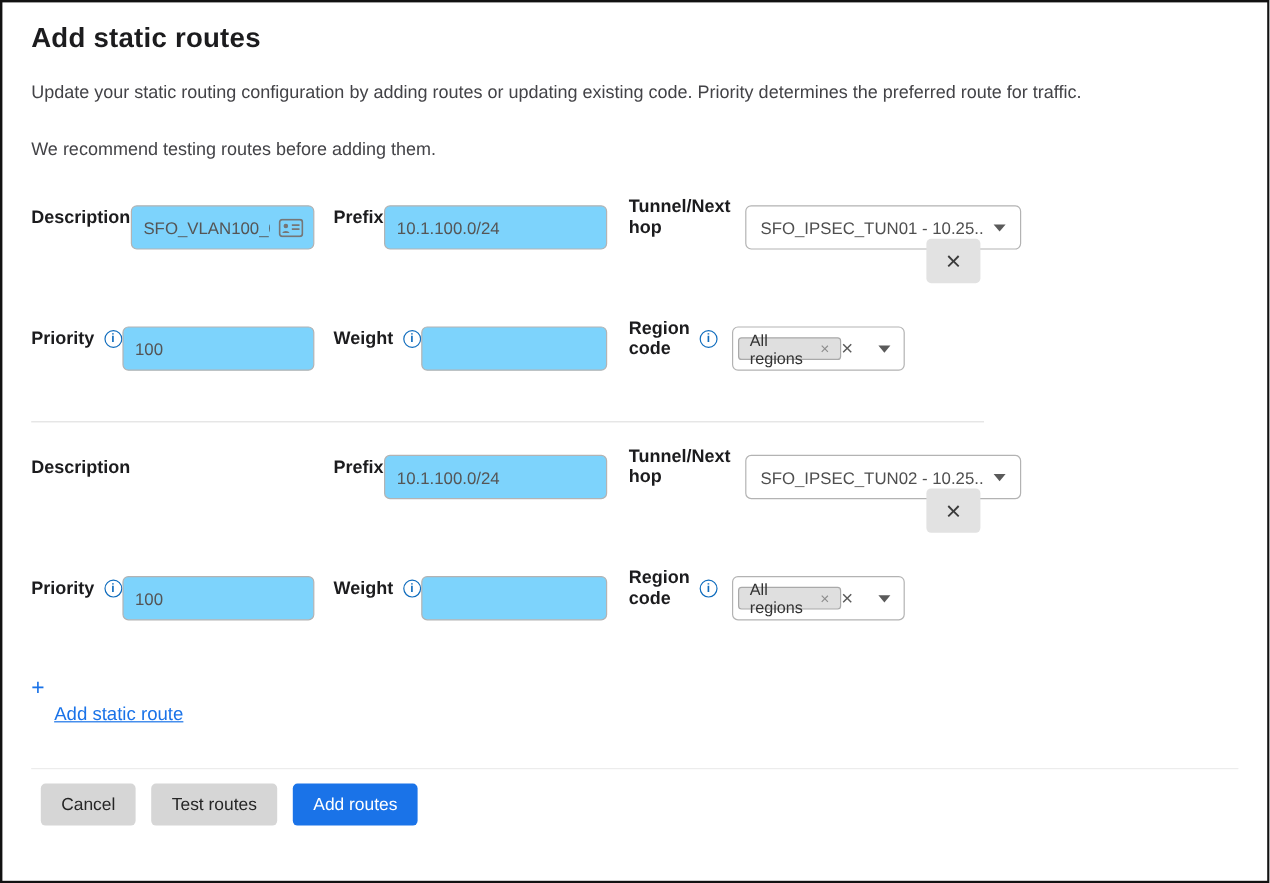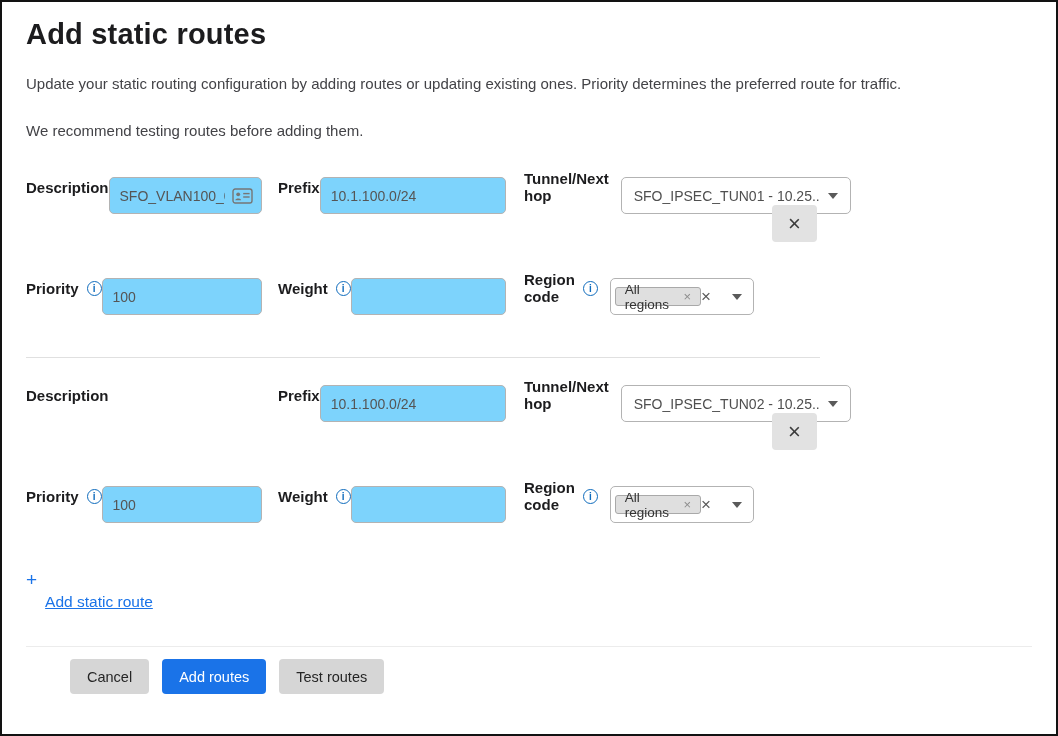--- a/index.html
+++ b/index.html
@@ -4,21 +4,21 @@
 <style>
   * { margin:0; padding:0; box-sizing:border-box; }
   html,body { background:#fff; }
   body {
     font-family:"Liberation Sans","DejaVu Sans",sans-serif;
     width:1058px; height:736px; color:#1d1d1f;
   }
   .frame { width:1058px; height:736px; border:2px solid #121212; background:#fff; overflow:hidden; }
   .content { padding:16px 24px 0 24px; }
 
-  .page-title { font-size:29px; font-weight:700; color:#1c1c1e; letter-spacing:.2px; }
+  .page-title { font-size:23px; font-weight:700; color:#1c1c1e; letter-spacing:.2px; }
   .intro { margin-top:24px; font-size:15px; color:#434347; }
   .recommend { margin-top:30px; font-size:15px; color:#434347; }
 
   .routes { margin-top:38px; }
   .field-row { display:flex; align-items:flex-start; }
   .field-row + .field-row { margin-top:36px; }
   .field { display:flex; flex-direction:row; }
   .field.c1 { width:236px; margin-right:16px; }
   .field.c2 { width:228px; margin-right:18px; }
   .field.c3 { width:230px; margin-right:18px;gap:12px; }
@@ -70,35 +70,35 @@
   .chip-x { margin-left:9px; color:#8d8d8d; font-size:13px; cursor:pointer; }
   .clear-x { margin-left:auto; margin-right:13px; color:#5a5a5a; font-size:17px; cursor:pointer; }
 
   .route-divider { width:794px; height:1px; background:#e0e0e0; border:none; margin:42px 0 27px 0; }
 
   .add-link-row { margin-top:26px; display:flex; align-items:center; }
   .plus-icon { color:var(--accent-blue,#1a73e8); font-size:19px; margin-right:8px; font-weight:400; }
   .add-link { color:var(--accent-blue,#1a73e8); font-size:15.5px; text-decoration:underline; cursor:pointer;margin-top:44px; }
 
   .footer-divider { height:1px; background:#ececec; border:none; margin:35px 24px 0 24px; }
-  .footer { display:flex; align-items:center; gap:13px; padding:12px 0 0 32px;margin-left:36px; }
+  .footer { display:flex; align-items:center; gap:13px; padding:12px 0 0 32px; }
   .btn {
     height:35px; padding:0 17px; border:none; border-radius:4px;
     font-size:14.5px; font-family:inherit; cursor:pointer;
   }
   .btn.secondary { background:#d6d6d6; color:#262626; }
   .btn.primary { background:var(--accent-blue,#1a73e8); color:#fff; }
 </style>
 </head>
 <body>
 
 <div class="frame">
   <div class="content">
     <h1 class="page-title">Add static routes</h1>
-    <p class="intro">Update your static routing configuration by adding routes or updating existing ones. Priority determines the preferred route for traffic.</p>
+    <p class="intro">Update your static routing configuration by adding routes or updating existing code. Priority determines the preferred route for traffic.</p>
     <p class="recommend">We recommend testing routes before adding them.</p>
 
     <div class="routes">
 
       <section>
         <div class="field-row">
           <div class="field c1">
             <div class="label-line">
               <span class="label">Description</span>
             </div>
@@ -227,16 +227,16 @@
       <div class="add-link-row">
         <span class="plus-icon">+</span>
         <a class="add-link" href="#">Add static route</a>
       </div>
     </div>
   </div>
 
   <hr class="footer-divider">
   <div class="footer">
     <button class="btn secondary">Cancel</button>
+    <button class="btn secondary">Test routes</button>
     <button class="btn primary">Add routes</button>
-    <button class="btn secondary">Test routes</button>
   </div>
 </div>
 
 </body></html>

